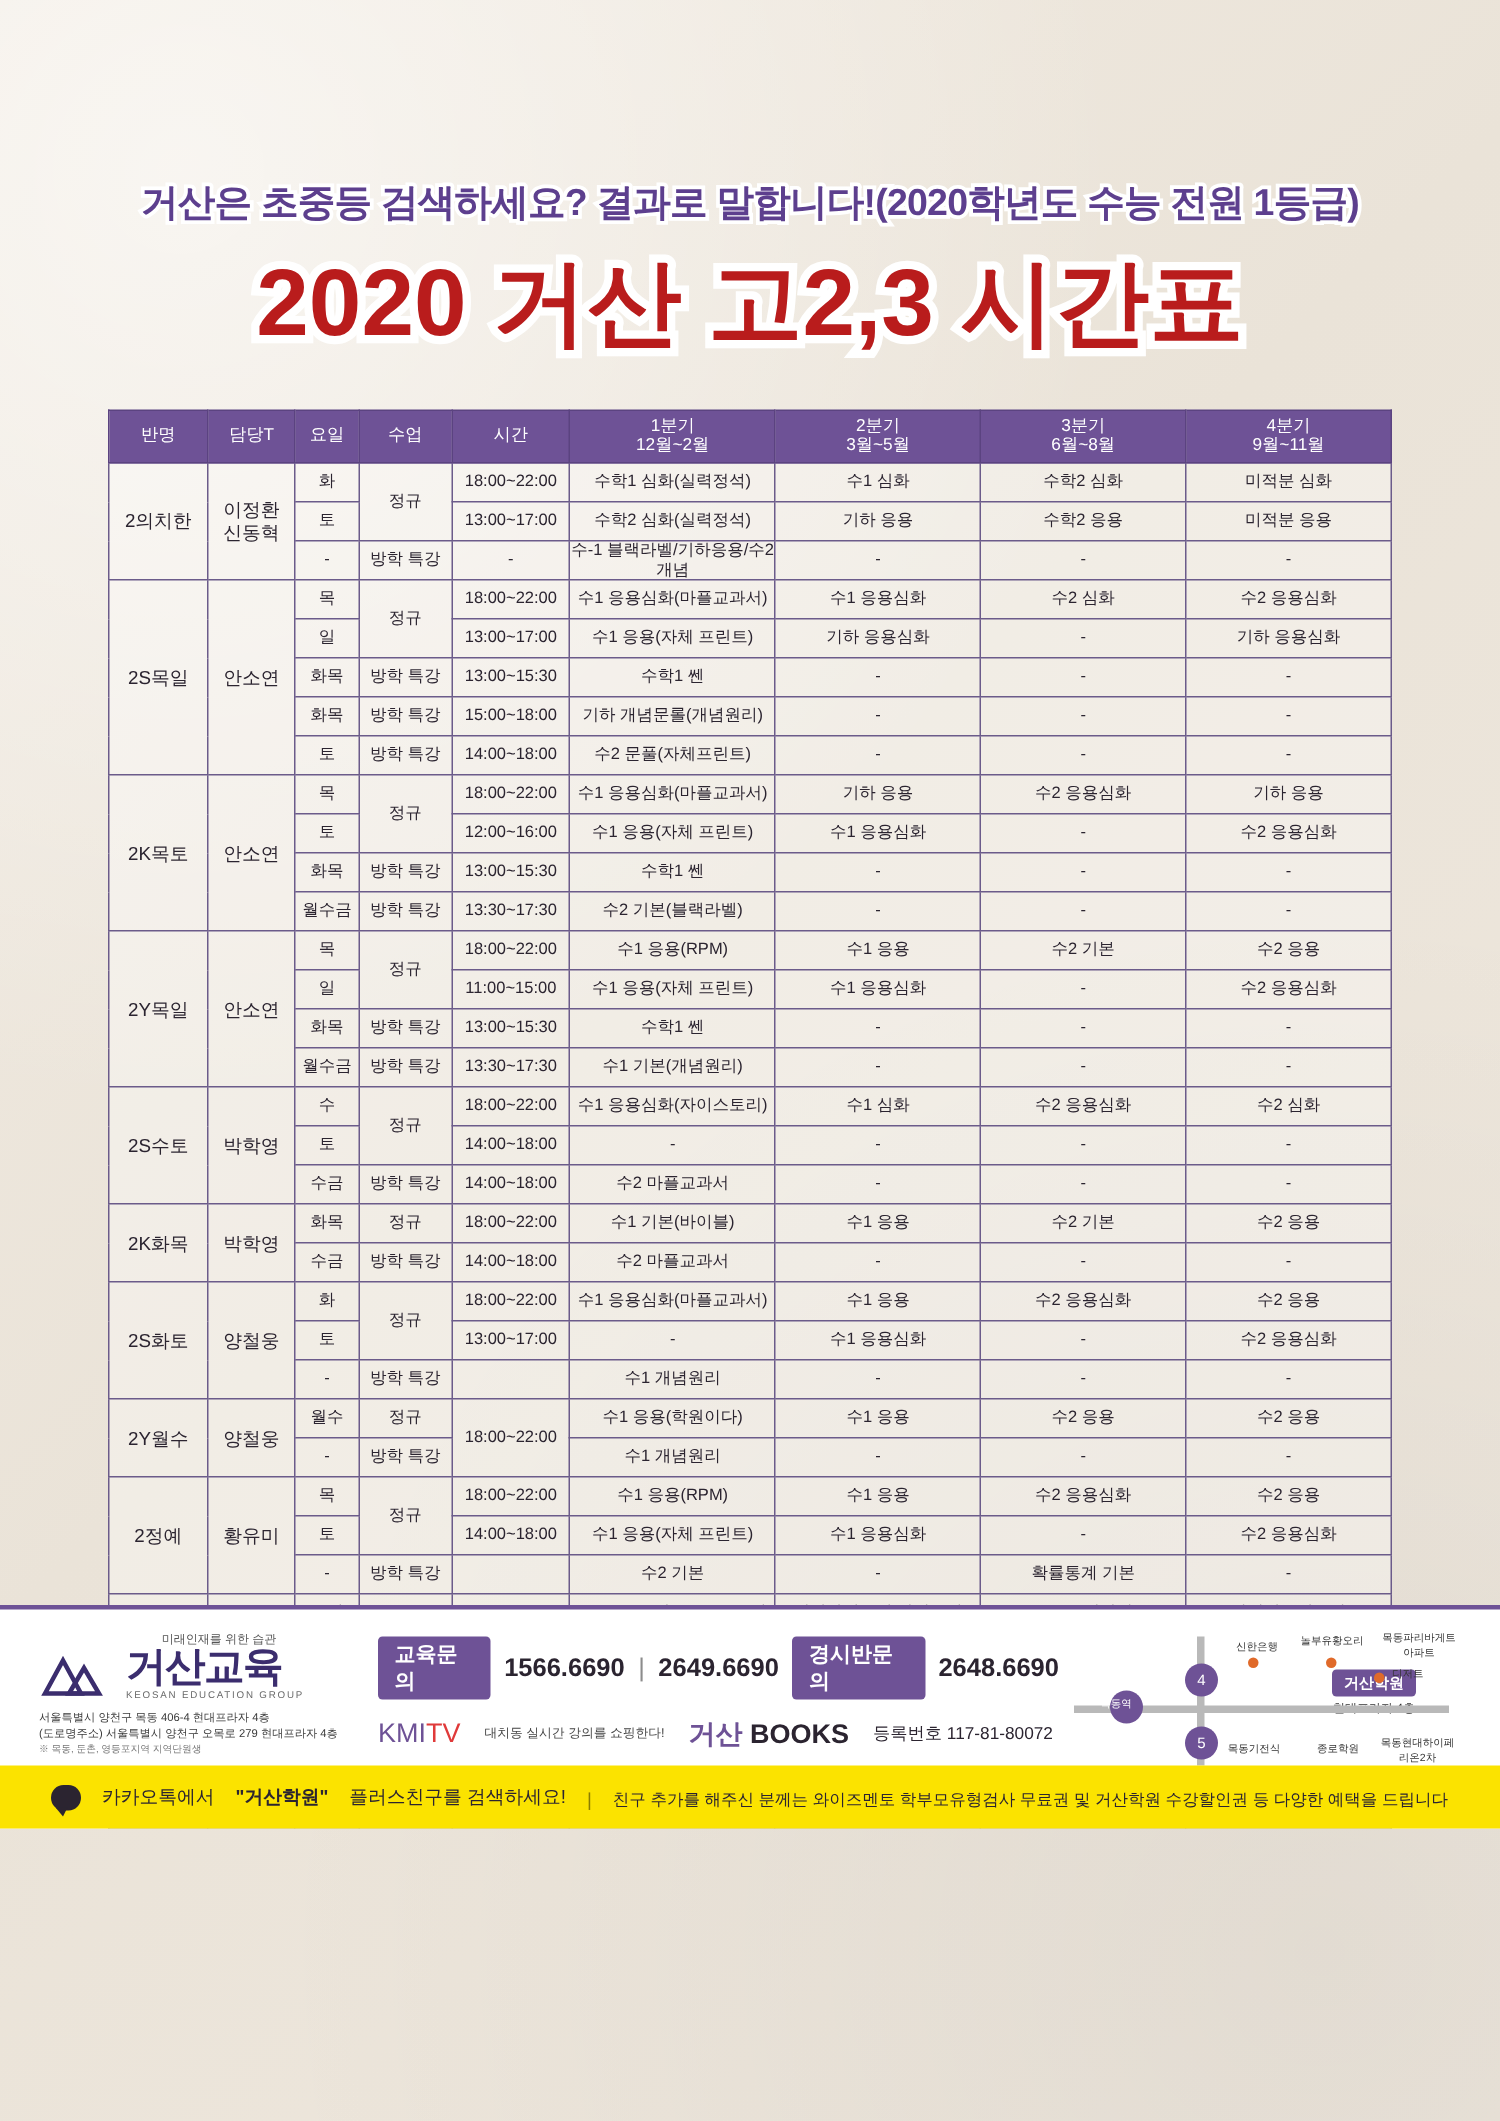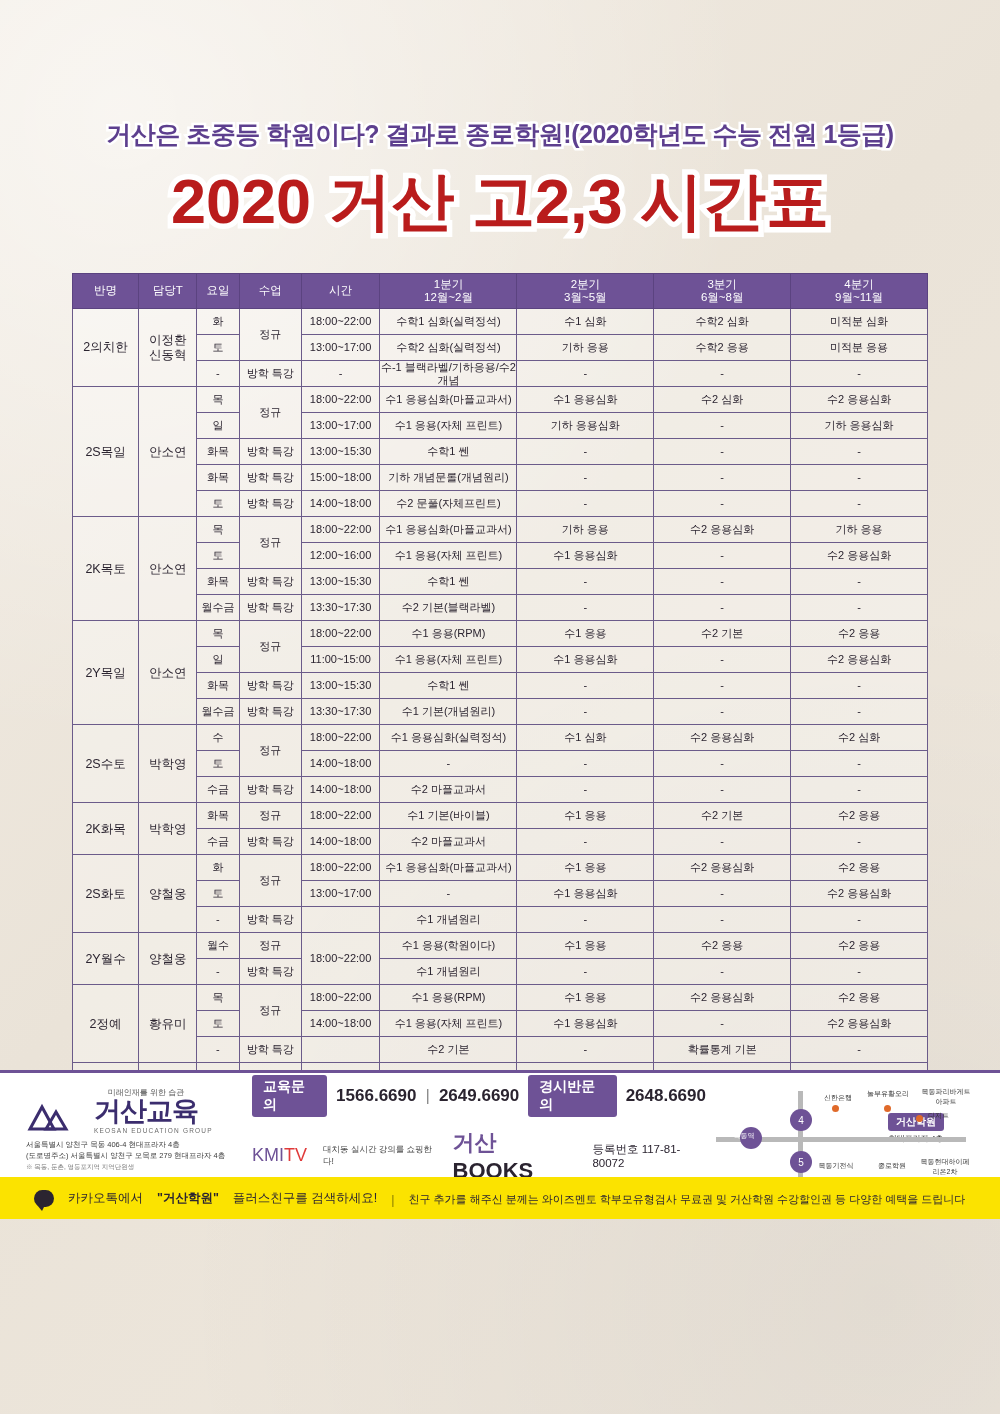--- a/index.html
+++ b/index.html
@@ -65,37 +65,37 @@
   
   .footer{
     position:absolute;left:0;right:0;bottom:0;
     background:#ffffff;
     border-top:3px solid #6e5296;
     height:146px;
   }
   .foot-inner{display:flex;align-items:center;height:100px;padding:6px 26px 0;}
   .logo-block{width:214px;}
   .logo-top{font-size:8px;color:#555;text-align:center;margin-left:26px;}
-  .logo-row{display:flex;align-items:center;gap:24px;}
+  .logo-row{display:flex;align-items:center;gap:14px;}
   .logo-mark{width:44px;height:34px;position:relative;}
   .logo-mark svg{display:block;}
   .logo-name{font-size:27px;font-weight:bold;color:#3b2d6e;letter-spacing:-1px;line-height:1;}
   .logo-sub{font-size:6.5px;color:#6b6b6b;letter-spacing:1.2px;text-align:center;margin-top:2px;}
   .addr{font-size:7.5px;color:#3a3a3a;line-height:1.55;margin-top:5px;}
   .addr .tiny{font-size:6.5px;color:#777;}
 
   .contact-block{flex:1;padding-left:12px;}
   .contact-row{display:flex;align-items:center;gap:9px;font-size:17px;font-weight:bold;color:#2b2430;}
   .pill{background:#6e5296;color:#fff;font-size:14px;padding:3px 11px;border-radius:3px;font-weight:bold;}
   .divider{color:#8c8c8c;font-weight:normal;}
   .contact-row2{display:flex;align-items:center;gap:16px;margin-top:11px;}
   .kmi{font-size:18px;font-weight:normal;color:#6e5296;}
   .kmi .tv{color:#e03a3a;}
   .kmi-note{font-size:8.5px;color:#444;font-weight:normal;}
-  .books{font-size:22px;font-weight:bold;color:#2b2430;}
+  .books{font-size:18px;font-weight:bold;color:#2b2430;}
   .books em{font-style:normal;color:#6e5296;}
   .reg{font-size:11.5px;color:#2b2430;}
 
   .map-block{width:268px;height:96px;position:relative;}
   .map-badge{position:absolute;right:30px;top:0;text-align:center;margin-top:32px;}
   .map-badge .b1{background:#6e5296;color:#fff;font-size:10px;font-weight:bold;padding:2px 8px;border-radius:3px;}
   .map-badge .b2{font-size:8px;color:#333;margin-top:2px;}
   .map-line-v{position:absolute;left:92px;top:10px;width:5px;height:86px;background:#b9b9b9;}
   .map-line-h{position:absolute;left:10px;top:56px;height:5px;width:250px;background:#b9b9b9;}
   .sub-node{position:absolute;width:22px;height:22px;border-radius:50%;background:#6e5296;color:#fff;font-size:10px;display:flex;align-items:center;justify-content:center;}
@@ -114,21 +114,21 @@
   .kakao-right{font-size:11px;}
 </style>
 </head>
 <body>
 
 <div class="paper"></div>
 
 <div class="page">
 
   <div class="hdr">
-    <div class="line1">거산은 초중등 학원이다? 결과로 종로학원!(2020학년도 수능 전원 1등급)</div>
+    <div class="line1">거산은 초중등 검색하세요? 결과로 말합니다!(2020학년도 수능 전원 1등급)</div>
     <div class="line2">2020 거산 고2,3 시간표</div>
   </div>
 
   <div class="tbl-wrap">
     <table>
       <thead>
         <tr id="hdr-row">
             <th class="c-class">
               <span>반명</span>
             </th>
@@ -321,21 +321,21 @@
             <td>-</td>
           </tr>
           <tr>
             <td rowspan="3" class="label name">2S수토</td>
             <td rowspan="3" class="label name">
               <div>박학영</div>
             </td>
             <td>수</td>
             <td rowspan="2">정규</td>
             <td>18:00~22:00</td>
-            <td>수1 응용심화(실력정석)</td>
+            <td>수1 응용심화(자이스토리)</td>
             <td>수1 심화</td>
             <td>수2 응용심화</td>
             <td>수2 심화</td>
           </tr>
           <tr>
             <td>토</td>
             <td>14:00~18:00</td>
             <td>-</td>
             <td>-</td>
             <td>-</td>

